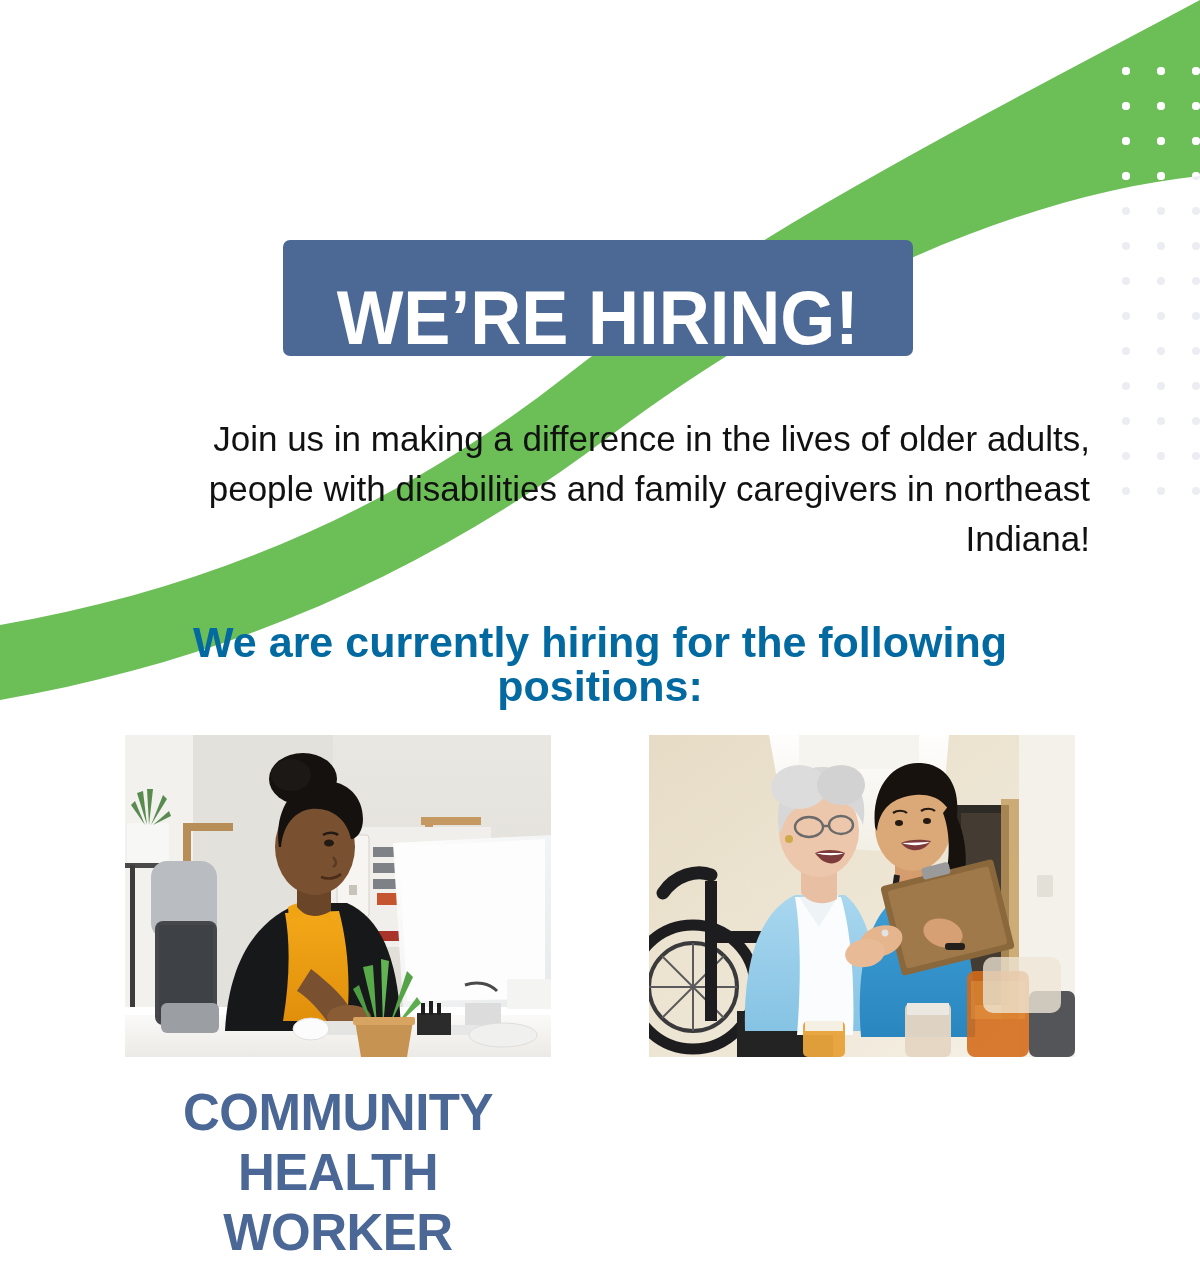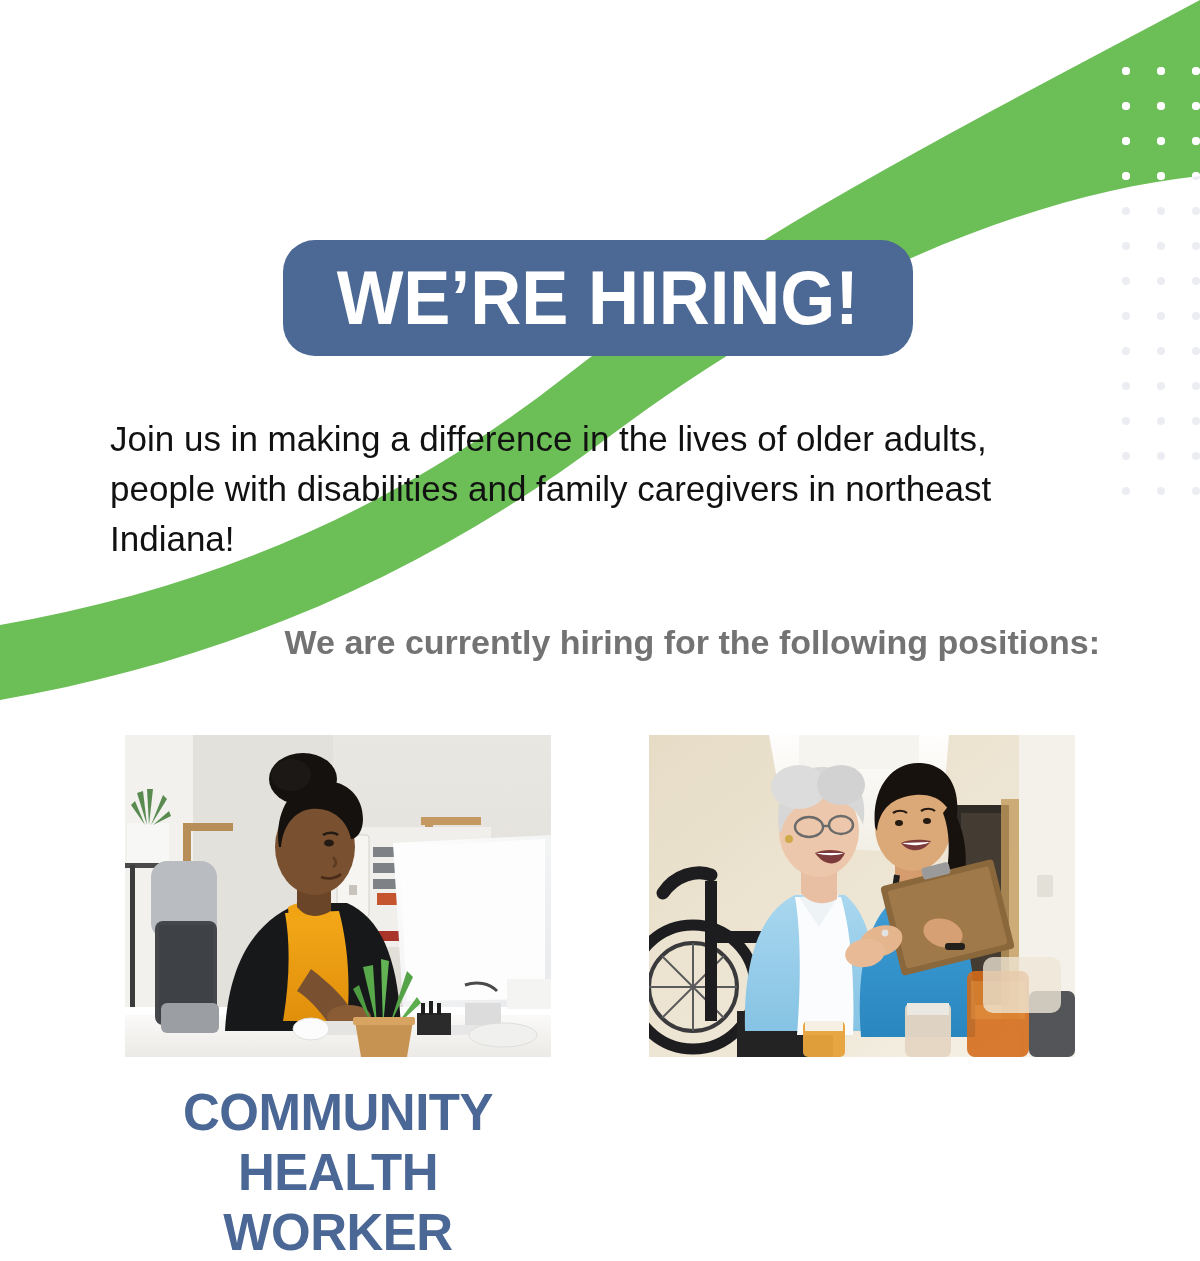--- a/index.html
+++ b/index.html
@@ -34,23 +34,23 @@
   }
 
   
   .headline-banner {
     position: absolute;
     left: 283px;
     top: 240px;
     width: 630px;
     height: 116px;
     background: #4C6894;
-    border-radius: 32px;
+    border-radius: 7px;
     display: flex;
-    align-items: center;
+    align-items: flex-end;
     justify-content: center;
     z-index: 5;
   }
   .headline-text {
     color: #ffffff;
     font-family: "Liberation Sans Narrow", "Liberation Sans", sans-serif;
     font-size: 76px;
     font-weight: bold;
     letter-spacing: 0px;
     line-height: 1;
@@ -64,36 +64,36 @@
     position: absolute;
     left: 110px;
     top: 414px;
     width: 980px;
     z-index: 6;
     color: #111111;
     font-family: "Liberation Sans", sans-serif;
     font-size: 35px;
     font-weight: normal;
     line-height: 50px;
-    text-align: left;
+    text-align: right;
   }
 
   
   .subheading {
     position: absolute;
     left: 100px;
     top: 620px;
     width: 1000px;
     z-index: 6;
-    color: #737373;
+    color: #0369a1;
     font-family: "Liberation Sans", sans-serif;
-    font-size: 34px;
+    font-size: 43px;
     font-weight: bold;
     line-height: 44px;
-    text-align: right;
+    text-align: center;
   }
 
   
   .positions-row {
     position: absolute;
     left: 0;
     top: 735px;
     width: 1200px;
     z-index: 6;
     display: flex;

